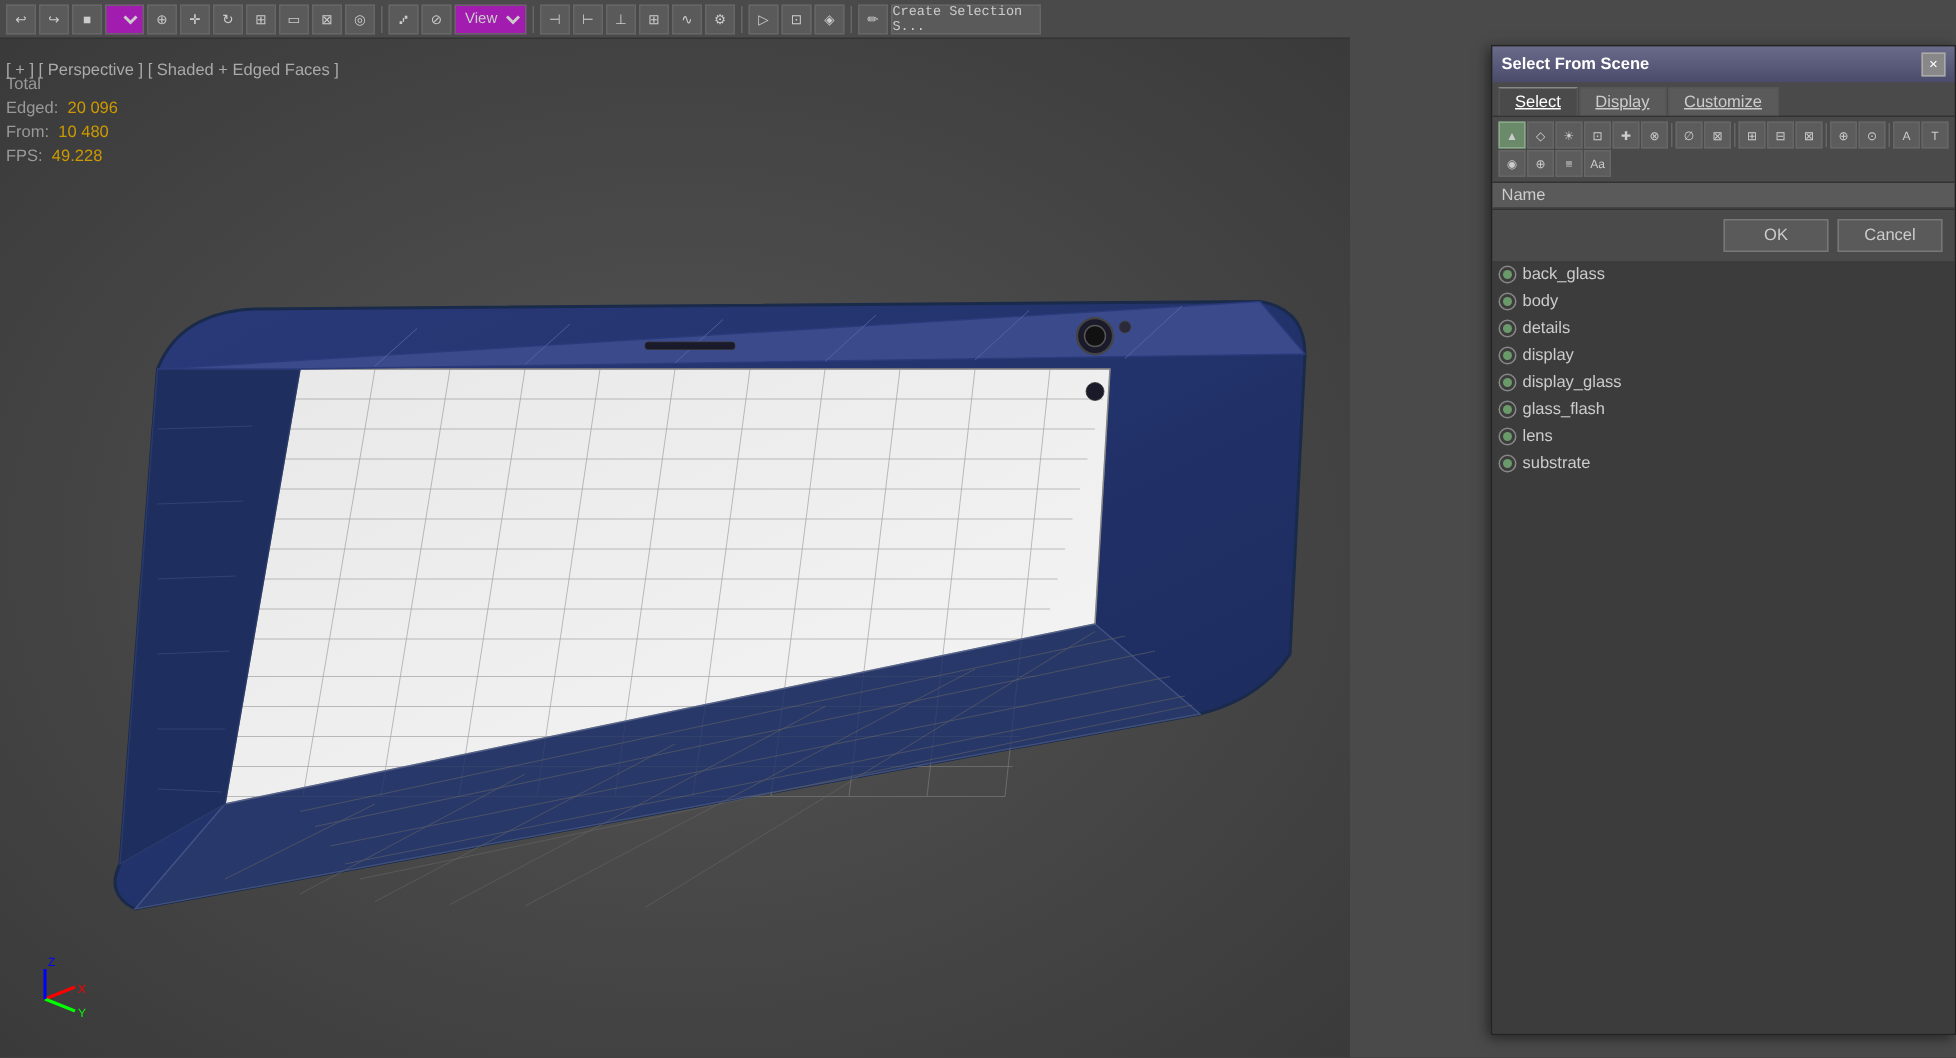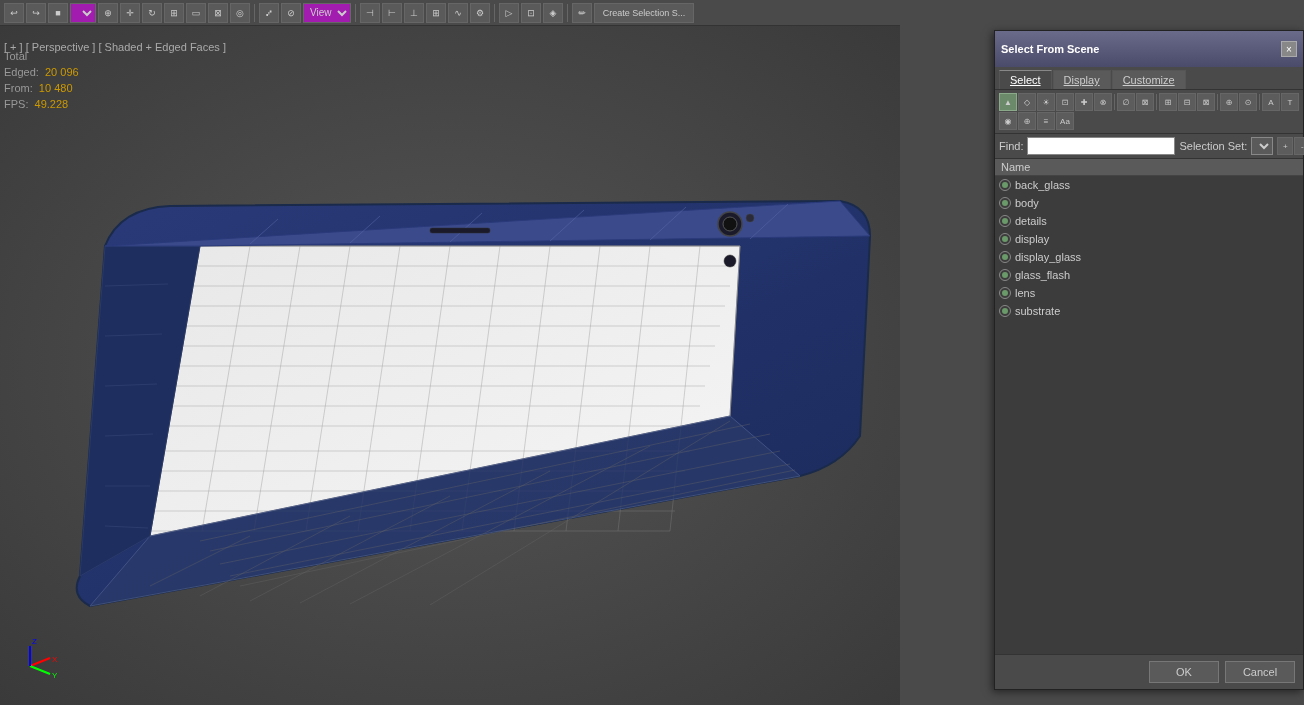--- a/index.html
+++ b/index.html
@@ -118,21 +118,21 @@
       width: 310px;
       height: 660px;
       background: #4a4a4a;
       border: 1px solid #222;
       box-shadow: -2px 2px 8px rgba(0,0,0,0.5);
       display: flex;
       flex-direction: column;
     }
 
     #dialog-titlebar {
-      height: 36px;
+      height: 24px;
       background: linear-gradient(to bottom, #6a6a8a, #4a4a6a);
       display: flex;
       align-items: center;
       justify-content: space-between;
       padding: 0 6px;
       cursor: move;
     }
 
     #dialog-title {
       color: #fff;
@@ -364,21 +364,21 @@
     <div class="toolbar-btn">⊥</div>
     <div class="toolbar-btn">⊞</div>
     <div class="toolbar-btn">∿</div>
     <div class="toolbar-btn">⚙</div>
     <div class="toolbar-separator"></div>
     <div class="toolbar-btn">▷</div>
     <div class="toolbar-btn">⊡</div>
     <div class="toolbar-btn">◈</div>
     <div class="toolbar-separator"></div>
     <div class="toolbar-btn">✏</div>
-    <div class="toolbar-btn" style="width:100px; font-size:9px;">Create Selection S...</div>
+    <div class="toolbar-btn" style="width:100px; font-size:9px;font-family:Liberation Mono, monospace;">Create Selection S...</div>
   </div>
 
   <div id="scene-bg"></div>
 
   <div id="viewport-label">[ + ] [ Perspective ] [ Shaded + Edged Faces ]</div>
 
   <div id="stats-overlay">
     <div><span class="label">Total</span></div>
     <div>
       <span class="label">Edged:</span>
@@ -535,84 +535,71 @@
     <div class="dlg-btn" title="Select Dependents">⊙</div>
     <div class="dlg-btn-separator"></div>
     <div class="dlg-btn" title="Sort by Name">A</div>
     <div class="dlg-btn" title="Sort by Type">T</div>
     <div class="dlg-btn" title="Sort by Color">◉</div>
     <div class="dlg-btn" title="Sort by Size">⊕</div>
     <div class="dlg-btn" title="List Types">≡</div>
     <div class="dlg-btn" title="Case Sensitive">Aa</div>
   </div>
 
-  <div id="find-row">
-    <label id="find-label">Find:</label>
-    <input id="find-input" type="text" style="">
-    <label id="sel-set-label">Selection Set:</label>
-    <select id="sel-set-dropdown">
-      <option></option>
-    </select>
-    <div class="sel-set-icons">
-      <div class="ss-icon">+</div>
-      <div class="ss-icon">-</div>
-
-    </div>
-  </div>
 
   <div id="name-header">Name</div>
-
-  <div id="object-list">
-    <div class="object-item">
-      <div class="obj-radio">
-          <div class="obj-radio-inner"></div>
-        </div>
-      <span class="obj-name">back_glass</span>
-    </div>
-    <div class="object-item">
-      <div class="obj-radio">
-          <div class="obj-radio-inner"></div>
-        </div>
-      <span class="obj-name">body</span>
-    </div>
-    <div class="object-item">
-      <div class="obj-radio">
-          <div class="obj-radio-inner"></div>
-        </div>
-      <span class="obj-name">details</span>
-    </div>
-    <div class="object-item">
-      <div class="obj-radio">
-          <div class="obj-radio-inner"></div>
-        </div>
-      <span class="obj-name">display</span>
-    </div>
-    <div class="object-item">
-      <div class="obj-radio">
-          <div class="obj-radio-inner"></div>
-        </div>
-      <span class="obj-name">display_glass</span>
-    </div>
-    <div class="object-item">
-      <div class="obj-radio">
-          <div class="obj-radio-inner"></div>
-        </div>
-      <span class="obj-name">glass_flash</span>
-    </div>
-    <div class="object-item">
-      <div class="obj-radio">
-          <div class="obj-radio-inner"></div>
-        </div>
-      <span class="obj-name">lens</span>
-    </div>
-    <div class="object-item">
-      <div class="obj-radio">
-          <div class="obj-radio-inner"></div>
-        </div>
-      <span class="obj-name">substrate</span>
-    </div>
-  </div>
 
   <div id="dialog-footer">
     <button class="footer-btn">OK</button>
     <button class="footer-btn">Cancel</button>
   </div>
+
+  <div id="object-list">
+    <div class="object-item">
+      <div class="obj-radio">
+          <div class="obj-radio-inner"></div>
+        </div>
+      <span class="obj-name">back_glass</span>
+    </div>
+    <div class="object-item">
+      <div class="obj-radio">
+          <div class="obj-radio-inner"></div>
+        </div>
+      <span class="obj-name">body</span>
+    </div>
+    <div class="object-item">
+      <div class="obj-radio">
+          <div class="obj-radio-inner"></div>
+        </div>
+      <span class="obj-name">details</span>
+    </div>
+    <div class="object-item">
+      <div class="obj-radio">
+          <div class="obj-radio-inner"></div>
+        </div>
+      <span class="obj-name">display</span>
+    </div>
+    <div class="object-item">
+      <div class="obj-radio">
+          <div class="obj-radio-inner"></div>
+        </div>
+      <span class="obj-name">display_glass</span>
+    </div>
+    <div class="object-item">
+      <div class="obj-radio">
+          <div class="obj-radio-inner"></div>
+        </div>
+      <span class="obj-name">glass_flash</span>
+    </div>
+    <div class="object-item">
+      <div class="obj-radio">
+          <div class="obj-radio-inner"></div>
+        </div>
+      <span class="obj-name">lens</span>
+    </div>
+    <div class="object-item">
+      <div class="obj-radio">
+          <div class="obj-radio-inner"></div>
+        </div>
+      <span class="obj-name">substrate</span>
+    </div>
+  </div>
 </div>
 
 </body></html>

